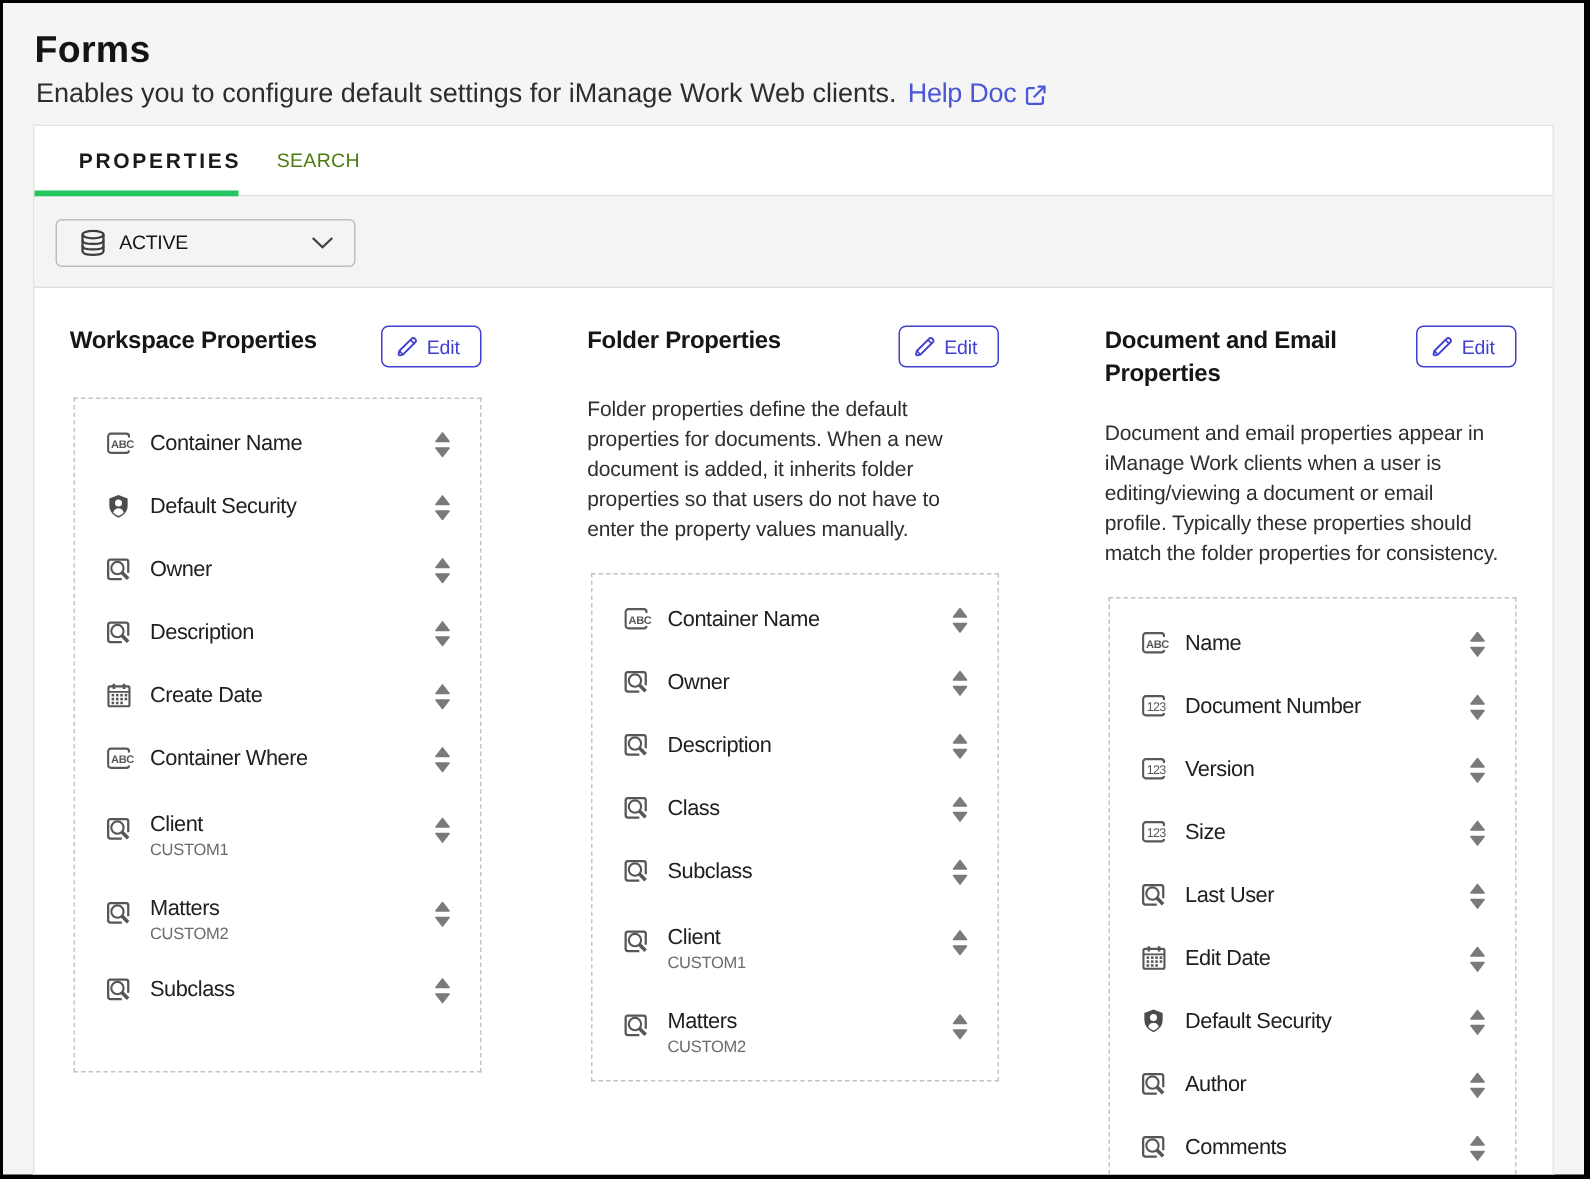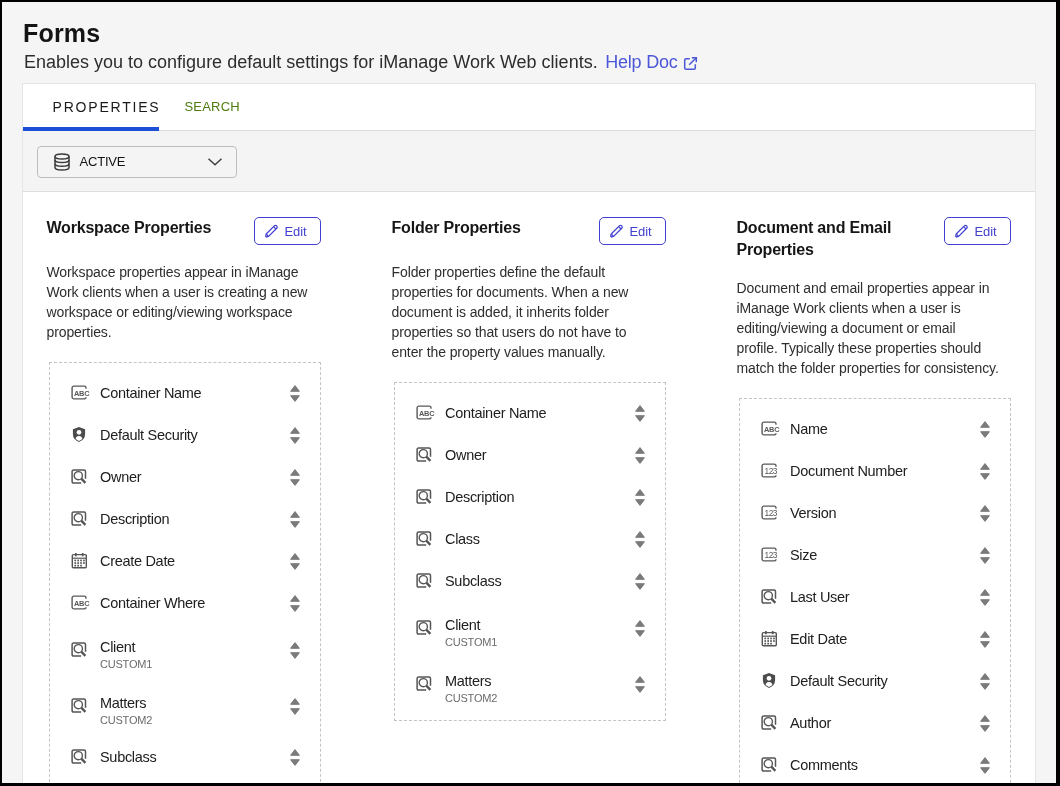--- a/index.html
+++ b/index.html
@@ -10,21 +10,21 @@
     border-style:solid; border-color:#000;
     border-width:2px 4px 3px 2px;
     background:#f5f5f6; overflow:hidden;
   }
   .h1 { position:absolute; left:21px; top:17px; font-size:25px; font-weight:bold; color:#141414; letter-spacing:0.2px; }
   .sub { position:absolute; left:22px; top:50px; font-size:18px; color:#2d2d2d; letter-spacing:0px; }
   .sub a { color:#4b57d6; text-decoration:none; margin-left:7.5px; letter-spacing:-0.2px; }
   .extlink { display:inline-block; vertical-align:-2.5px; margin-left:5px; }
   .card { position:absolute; left:19.5px; top:81px; width:1014px; height:703px; background:#fff; border:1px solid #e4e4e4; border-bottom:none; }
   .tabs { position:relative; height:47px; border-bottom:1px solid #dcdcdc; }
-  .tab1 { position:absolute; left:0; top:0; width:136px; height:47px; line-height:46px; padding:0 0 0 30px; font-size:14px; font-weight:normal; color:#1a1a1a; letter-spacing:1.8px; border-bottom:4px solid #1d4ed8; }
+  .tab1 { position:absolute; left:0; top:0; width:136px; height:47px; line-height:46px; padding:0 0 0 30px; font-size:14px; font-weight:bold; color:#1a1a1a; letter-spacing:1.8px; border-bottom:4px solid #22c55e; }
   .tab2 { position:absolute; left:162px; top:0; height:47px; line-height:46px; font-size:13px; color:#4d7c0f; letter-spacing:0.2px; }
   .toolbar { position:absolute; left:0; top:47px; right:0; height:61px; background:#f4f4f5; border-bottom:1px solid #dedede; }
   .dd { position:absolute; left:14px; top:14.5px; width:200px; height:32px; border:1px solid #bdbdbd; border-radius:4px; display:flex; align-items:center; padding:0 10px 0 15px; }
   .dd .ddtext { font-size:13px; color:#141414; letter-spacing:-0.2px; margin-left:9px; }
   .dd .chev { margin-left:auto; margin-right:3px; display:flex; }
   .content { position:absolute; left:24px; top:133px; display:flex; gap:71px; }
   .col { width:274px; flex:0 0 274px; }
   .colhead { display:flex; justify-content:space-between; align-items:flex-start; min-height:28px; }
   .colhead h2 { font-size:16px; line-height:22px; font-weight:bold; color:#161616; letter-spacing:-0.2px; max-width:180px; }
   .editbtn { flex:0 0 auto; width:67px; height:28px; border:1.5px solid #4240d0; border-radius:5px; background:#fff; display:flex; align-items:center; padding-left:8px; }
@@ -78,21 +78,20 @@
             <h2>Workspace Properties</h2>
             <div class="editbtn">
               <svg width="16" height="16" viewBox="0 0 16 16" fill="none">
                 <path d="M2.6 13.9 L3.2 11 L11.3 2.9 Q12.5 1.7 13.7 2.9 Q14.9 4.1 13.7 5.3 L5.6 13.4 L2.8 14.1" stroke="#4240d0" stroke-width="1.3" fill="none" stroke-linejoin="round"></path>
                 <path d="M10.6 3.6 L13 6" stroke="#4240d0" stroke-width="1.1"></path>
                 <path d="M3.6 11.3 L5.3 13" stroke="#4240d0" stroke-width="1.1"></path>
               </svg>
               <span>Edit</span>
             </div>
           </div>
-        <div class="desc">Workspace properties appear in iManage<br>Work clients when a user is creating a new<br>workspace or editing/viewing workspace<br>properties.</div>
         <div class="plist" style="height:450px;">
           <div class="prow">
               <span class="picon">
                 <svg width="19" height="16" viewBox="0 0 19 16" fill="none">
                   <rect x="1.1" y="1.1" width="13.9" height="12.8" rx="1.8" stroke="#585858" stroke-width="1.4" fill="none"></rect>
                   <rect x="11.9" y="3.7" width="7" height="8.6" fill="#fff"></rect>
                   <text x="3.0" y="10.7" font-family="Liberation Sans" font-size="7.4" font-weight="bold" fill="#585858" letter-spacing="-0.25">ABC</text>
                 </svg>
               </span>
               <span class="plabel">Container Name</span>

